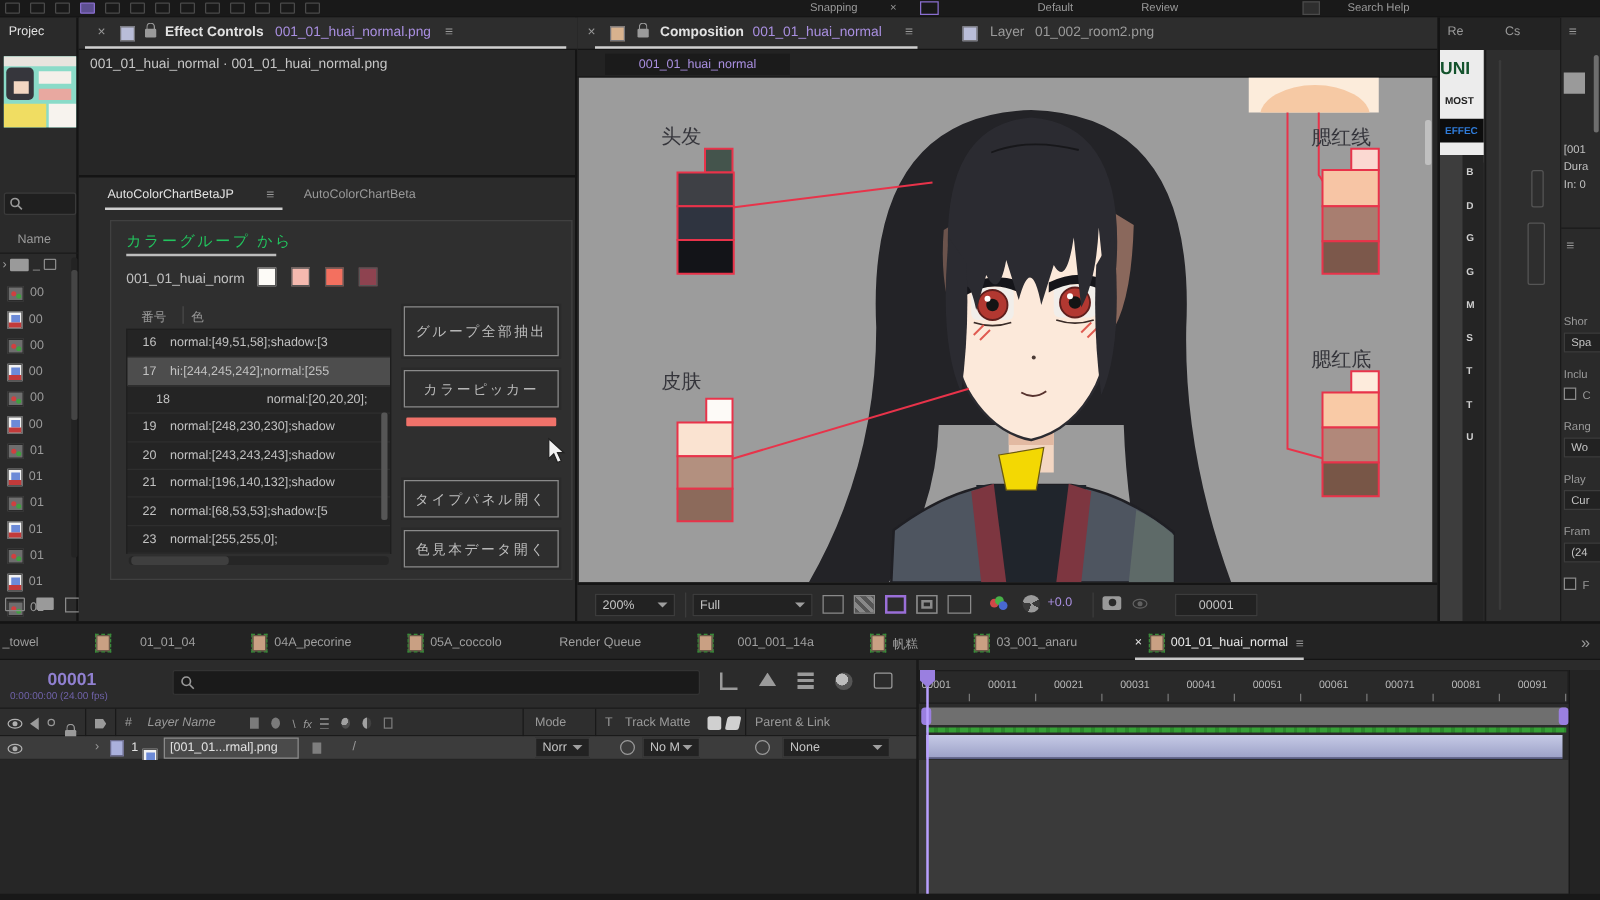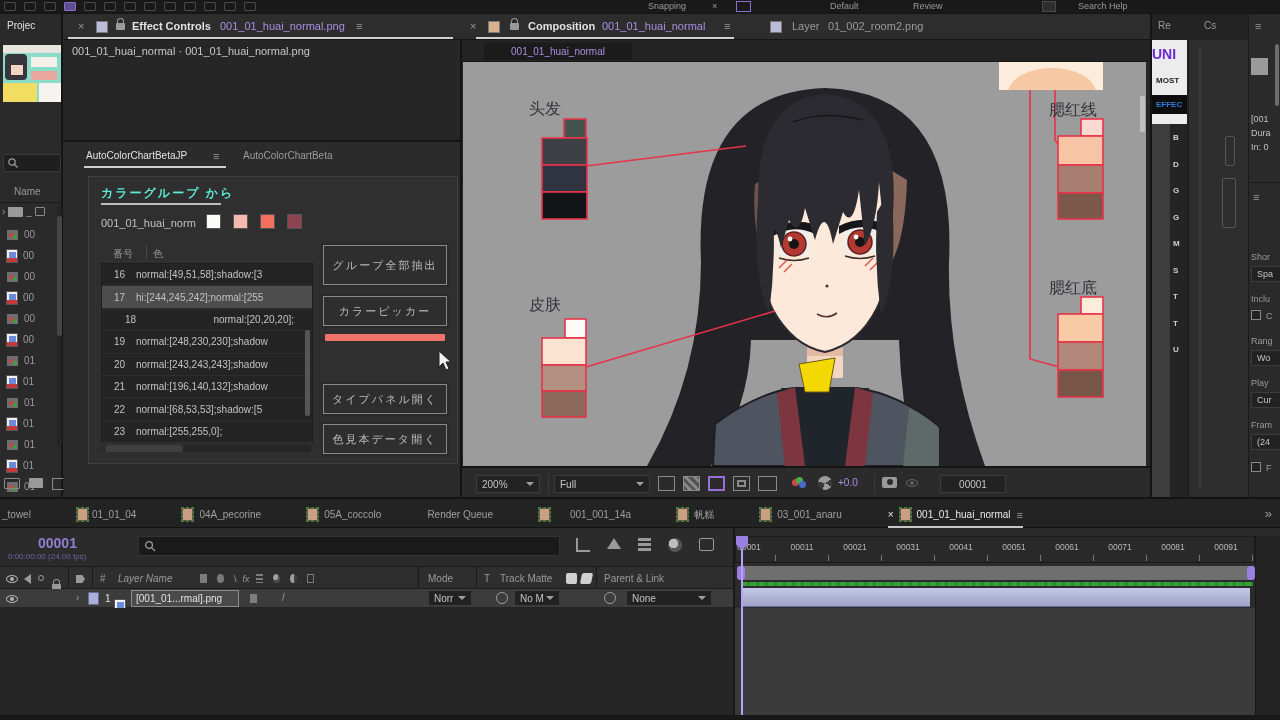--- a/index.html
+++ b/index.html
@@ -172,21 +172,21 @@
     <div class="abs s11" style="left:9px;top:31px;color:#c6c6c6;">001_01_huai_normal · 001_01_huai_normal.png</div>
   </div>
 
   <div class="abs" style="left:63px;top:140px;width:399px;height:357px;background:#2b2b2b;border-right:2px solid #141414;border-top:2px solid #141414;">
     <span class="abs s10 bright" style="left:23px;top:8px;">AutoColorChartBetaJP</span>
     <span class="abs menu-icon" style="left:150px;top:9px;">≡</span>
     <div class="abs" style="left:21px;top:24px;width:142px;height:2px;background:#cfcfcf;"></div>
     <span class="abs s10 dim" style="left:180px;top:8px;">AutoColorChartBeta</span>
 
     <div class="abs" style="left:25px;top:34px;width:370px;height:288px;border:1px solid #404040;background:#2f2f2f;">
-      <span class="abs" style="left:12px;top:8px;font-size:12px;font-weight:bold;color:#5eead4;letter-spacing:2px;">カラーグループ から</span>
+      <span class="abs" style="left:12px;top:8px;font-size:12px;font-weight:normal;color:#22c55e;letter-spacing:2px;">カラーグループ から</span>
       <div class="abs" style="left:12px;top:26px;width:120px;height:2px;background:#bdbdbd;"></div>
       <span class="abs s11" style="left:12px;top:40px;color:#c0c0c0;">001_01_huai_norm</span>
       <div id="group-swatches" class="abs" style="left:117px;top:37px;display:flex;gap:12px;">
           <div style="width: 15px; height: 15px; background: rgb(253, 251, 247); border: 1px solid rgb(85, 85, 85);"></div>
           <div style="width: 15px; height: 15px; background: rgb(245, 185, 175); border: 1px solid rgb(85, 85, 85);"></div>
           <div style="width: 15px; height: 15px; background: rgb(243, 112, 95); border: 1px solid rgb(85, 85, 85);"></div>
           <div style="width: 15px; height: 15px; background: rgb(142, 67, 80); border: 1px solid rgb(85, 85, 85);"></div>
         </div>
 
       <span class="abs s10 dim" style="left:24px;top:70px;">番号</span>
@@ -388,21 +388,21 @@
       </div>
     </div>
   </div>
 
   <div class="abs" style="left:1150px;top:14px;width:130px;height:483px;background:#232323;border-left:2px solid #141414;">
     <span class="abs s10 dim" style="left:6px;top:6px;">Re</span>
     <span class="abs s10 dim" style="left:52px;top:6px;">Cs</span>
     <span class="abs menu-icon" style="left:108px;top:7px;">≡</span>
 
     <div id="dock-stack" class="abs" style="left:0;top:26px;width:35px;height:90px;background:#ececec;">
-        <div style="font-size: 14px; font-weight: bold; color: #6d28d9; padding: 6px 0px 0px 0;">UNI</div>
+        <div style="font-size: 14px; font-weight: bold; color: #14532d; padding: 6px 0px 0px 0;">UNI</div>
         <div style="font-size: 8px; font-weight: bold; color: rgb(34, 34, 34); padding: 14px 0px 0px 4px;">MOST</div>
         <div style="font-size: 8px; font-weight: bold; color: rgb(47, 123, 216); background: rgb(13, 13, 13); margin-top: 10px; padding: 5px 0px 5px 4px;">EFFEC</div>
       </div>
     <div class="abs" style="left:0;top:110px;width:35px;height:373px;background:#3d3d3d;">
       <div class="abs" style="left:18px;top:0;width:17px;height:373px;background:#242424;"></div>
       <div id="dock-letters">
           <div style="position: relative; left: 21px; height: 26.5px; font-size: 8px; font-weight: bold; color: rgb(207, 207, 207); padding-top: 9px;">B</div>
           <div style="position: relative; left: 21px; height: 26.5px; font-size: 8px; font-weight: bold; color: rgb(207, 207, 207); padding-top: 9px;">D</div>
           <div style="position: relative; left: 21px; height: 26.5px; font-size: 8px; font-weight: bold; color: rgb(207, 207, 207); padding-top: 9px;">G</div>
           <div style="position: relative; left: 21px; height: 26.5px; font-size: 8px; font-weight: bold; color: rgb(207, 207, 207); padding-top: 9px;">G</div>
@@ -453,21 +453,21 @@
       <div class="abs checkbox" style="left:2px;top:448px;"></div>
       <span class="abs s9 dim" style="left:17px;top:449px;">F</span>
     </div>
   </div>
 
   <div class="abs" style="left:0;top:497px;width:1280px;height:31px;background:#232323;border-top:2px solid #141414;border-bottom:1px solid #141414;">
     <div id="bottom-tabs-row" style="position:absolute;left:2px;top:0;height:31px;display:flex;align-items:center;gap:46px;">
         <div style="display: flex; align-items: center; gap: 6px; height: 31px; position: relative; color: rgb(159, 159, 159);">
           <span class="s10">_towel</span>
         </div>
-        <div style="display: flex; align-items: center; gap: 4px; height: 31px; position: relative; color: rgb(159, 159, 159);">
+        <div style="display: flex; align-items: center; gap: 24px; height: 31px; position: relative; color: rgb(159, 159, 159);">
           <div style="width: 11px; height: 13px; background: rgb(201, 160, 131); border: 1px solid rgb(106, 90, 72); outline: rgb(58, 138, 58) dashed 1px;"></div>
           <span class="s10">01_01_04</span>
         </div>
         <div style="display: flex; align-items: center; gap: 6px; height: 31px; position: relative; color: rgb(159, 159, 159);">
           <div style="width: 11px; height: 13px; background: rgb(201, 160, 131); border: 1px solid rgb(106, 90, 72); outline: rgb(58, 138, 58) dashed 1px;"></div>
           <span class="s10">04A_pecorine</span>
         </div>
         <div style="display: flex; align-items: center; gap: 6px; height: 31px; position: relative; color: rgb(159, 159, 159);">
           <div style="width: 11px; height: 13px; background: rgb(201, 160, 131); border: 1px solid rgb(106, 90, 72); outline: rgb(58, 138, 58) dashed 1px;"></div>
           <span class="s10">05A_coccolo</span>

